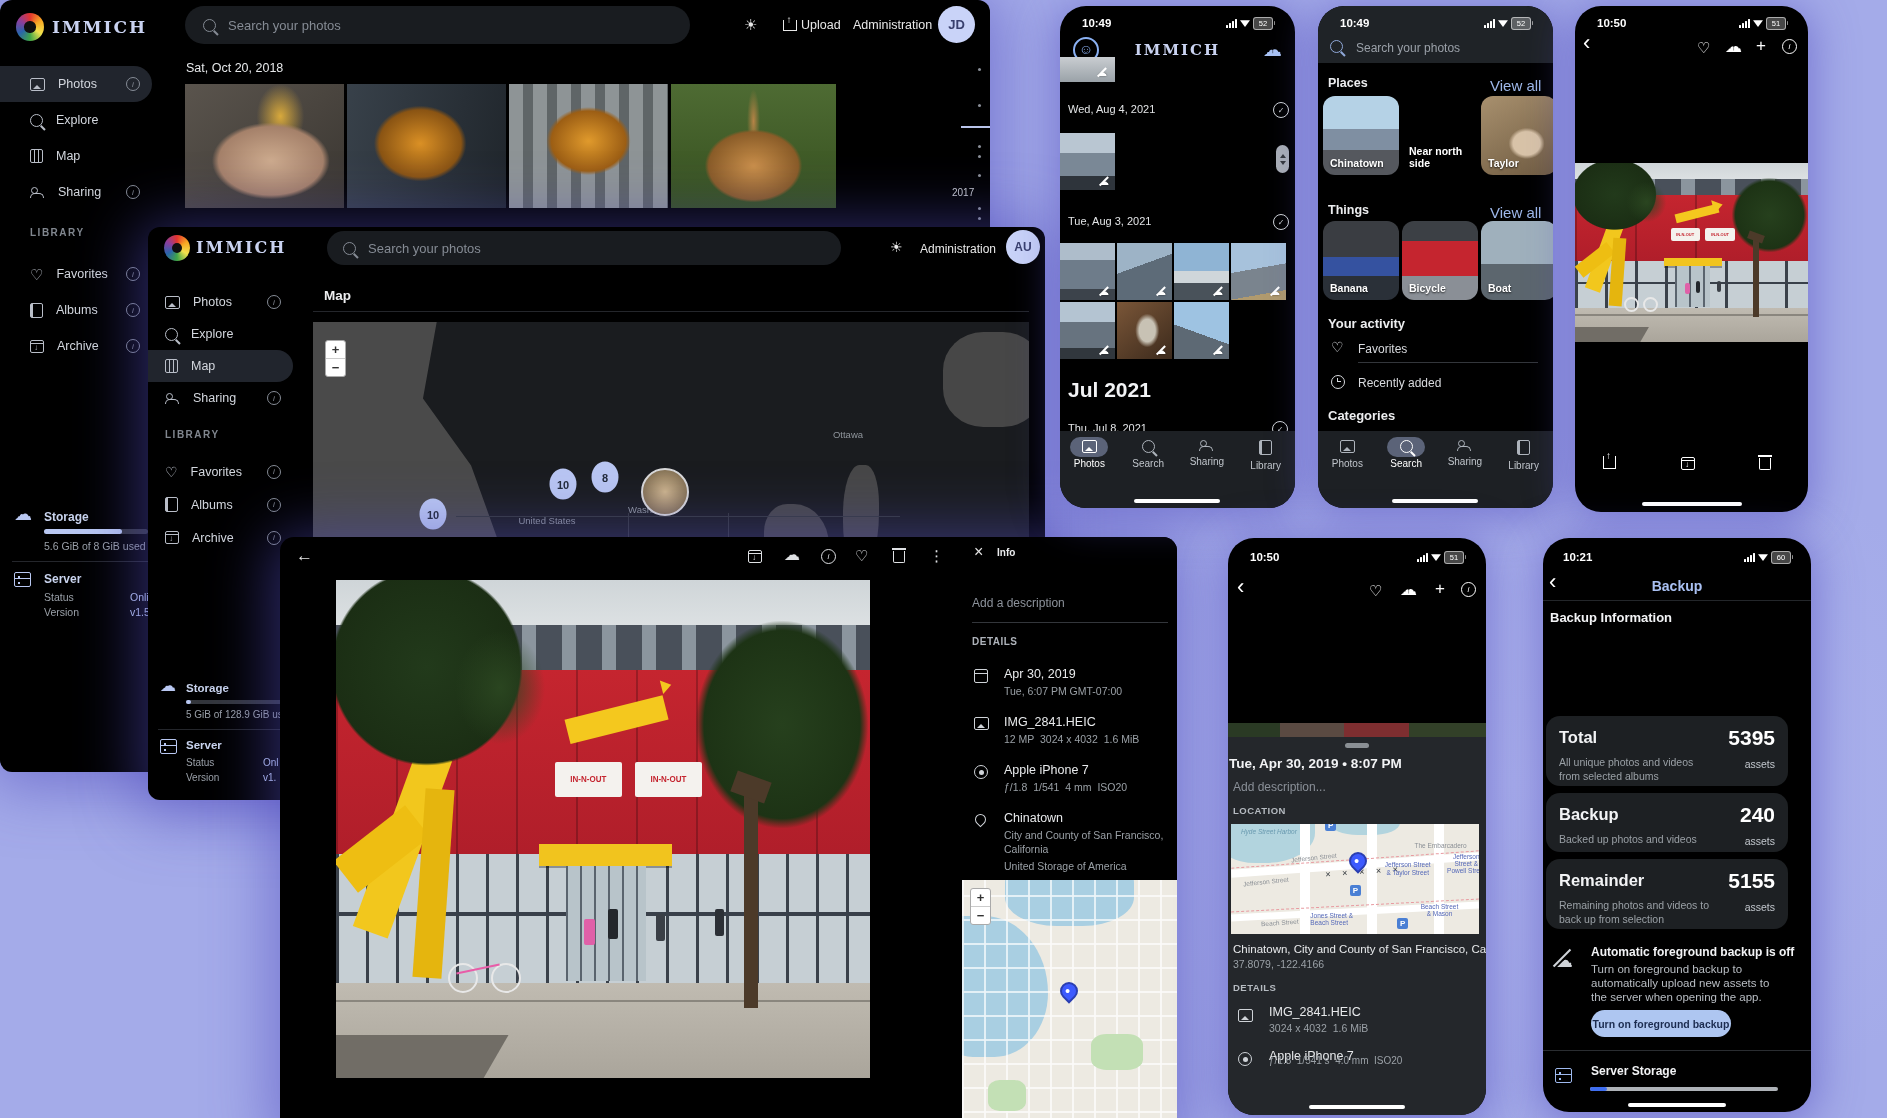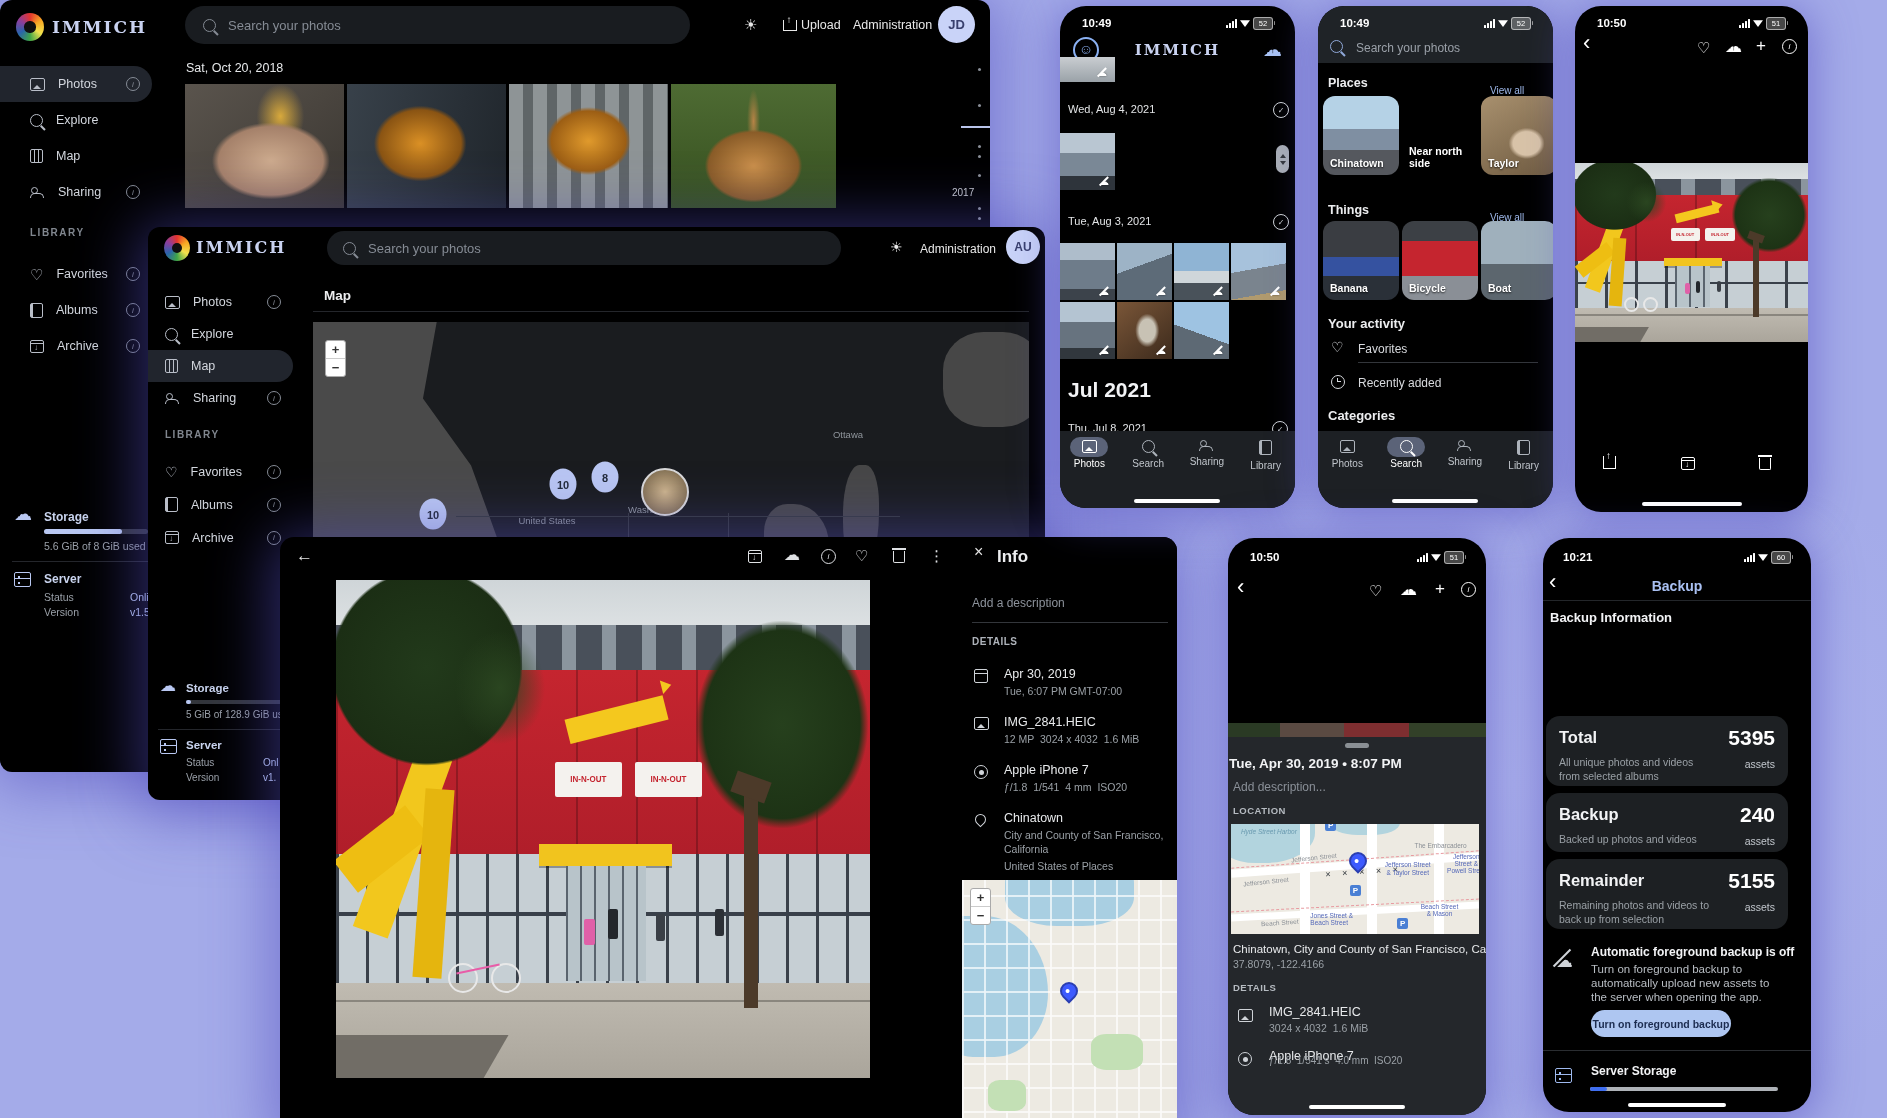--- a/index.html
+++ b/index.html
@@ -115,21 +115,21 @@
   .pni .ic{z-index:1;}
   .hbar{position:absolute;height:4px;border-radius:2px;background:#fff;}
   .scrb{position:absolute;width:13px;height:28px;border-radius:7px;background:#a9aeb6;display:flex;flex-direction:column;align-items:center;justify-content:center;gap:3px;}
   .scrb i{display:block;width:0;height:0;border-left:3px solid transparent;border-right:3px solid transparent;}
   .scrb i.u{border-bottom:4px solid #35383d;} .scrb i.d{border-top:4px solid #35383d;}
 
   
   .pcard{position:absolute;width:76px;height:79px;border-radius:12px;overflow:hidden;}
   .pcard .clbl{position:absolute;left:7px;bottom:6px;font-size:10.5px;font-weight:bold;color:#fff;text-shadow:0 1px 2px rgba(0,0,0,.8);}
   .secttl{position:absolute;font-size:12.5px;font-weight:bold;color:#ecedef;}
-  .viewall{position:absolute;font-size:10px;color:#9eb8ea;margin-top:8px;}
+  .viewall{position:absolute;font-size:15px;color:#9eb8ea;}
 
   
   .bcard{position:absolute;left:3px;width:242px;background:#1d2023;border-radius:14px;}
   .bct{position:absolute;left:13px;top:12px;font-size:16.5px;font-weight:bold;color:#f2f3f5;}
   .bcv{position:absolute;right:13px;top:10px;font-size:21px;font-weight:bold;color:#fff;}
   .bcd{position:absolute;left:13px;top:40px;width:150px;font-size:10.5px;color:#9aa0a6;line-height:1.3;}
   .bcu{position:absolute;right:13px;top:42px;font-size:10.5px;color:#c2c7cd;}
 
   
   .innout{position:absolute;overflow:hidden;background:#1a1a1a;}
@@ -393,21 +393,21 @@
       <div class="io-wheel" style="left:29%;top:77%;width:26px;height:26px;"></div>
       <div class="io-frame" style="left:22.5%;top:78%;width:44px;"></div>
       <div class="io-person" style="left:46.5%;top:68%;width:11px;height:26px;background:#e060a8;"></div>
       <div class="io-person" style="left:51%;top:66%;width:10px;height:30px;background:#23272c;"></div>
       <div class="io-person" style="left:60%;top:67%;width:9px;height:27px;background:#3a3f46;"></div>
       <div class="io-person" style="left:71%;top:66%;width:9px;height:27px;background:#2c3036;"></div>
     </div>
 
     <div class="abs" style="left:682px;top:0;width:215px;height:600px;background:#000;">
       <span class="g g-x" style="left:12px;top:7px;font-size:16px;color:#e6e6e6;"></span>
-      <span class="txt" style="left:35px;top:10px;font-size:17px;font-weight:bold;color:#ecedef;">Info</span>
+      <span class="txt" style="left:35px;top:10px;font-size:10px;font-weight:bold;color:#ecedef;">Info</span>
       <span class="txt" style="left:10px;top:59px;font-size:12px;color:#8d939c;">Add a description</span>
       <div class="hdiv" style="left:10px;top:85px;width:196px;background:#33363b;"></div>
       <span class="txt" style="left:10px;top:99px;font-size:10px;letter-spacing:.5px;color:#aeb3ba;font-weight:bold;">DETAILS</span>
 
       <div class="irow" style="left:12px;top:130px;">
         <span class="ic ic-cal" style="position:absolute;left:0;top:2px;color:#cfd3d8;"></span>
         <div style="margin-left:30px;">
           <div class="it">Apr 30, 2019</div>
           <div class="is">Tue, 6:07 PM GMT-07:00</div>
         </div>
@@ -424,21 +424,21 @@
         <div style="margin-left:30px;">
           <div class="it">Apple iPhone 7</div>
           <div class="is">ƒ/1.8  1/541  4 mm  ISO20</div>
         </div>
       </div>
       <div class="irow" style="left:12px;top:274px;width:190px;">
         <span class="ic ic-pin" style="position:absolute;left:1px;top:3px;color:#cfd3d8;"></span>
         <div style="margin-left:30px;">
           <div class="it">Chinatown</div>
           <div class="iswrap" style="width:160px;">City and County of San Francisco, California</div>
-          <div class="iswrap">United States of Places</div>
+          <div class="iswrap">United Storage of America</div>
         </div>
       </div>
 
       <div class="map-lite" style="left:0;top:343px;width:215px;height:257px;">
         <div class="ml-water" style="left:-15%;top:14%;width:55%;height:55%;border-radius:30% 60% 50% 40%;background:#a9cfe2;"></div>
         <div class="ml-water" style="left:20%;top:-10%;width:60%;height:28%;border-radius:40%;background:#a9cfe2;"></div>
         <div class="abs" style="left:0;top:0;width:100%;height:100%;background:repeating-linear-gradient(90deg,rgba(255,255,255,.85) 0 2px,transparent 2px 22px),repeating-linear-gradient(0deg,rgba(255,255,255,.85) 0 2px,transparent 2px 24px);opacity:.8;"></div>
         <div class="abs" style="left:60%;top:60%;width:24%;height:14%;background:#c3e0b5;border-radius:30%;"></div>
         <div class="abs" style="left:12%;top:78%;width:18%;height:12%;background:#c3e0b5;border-radius:30%;"></div>
         <div class="zctl" style="left:8px;top:8px;">

